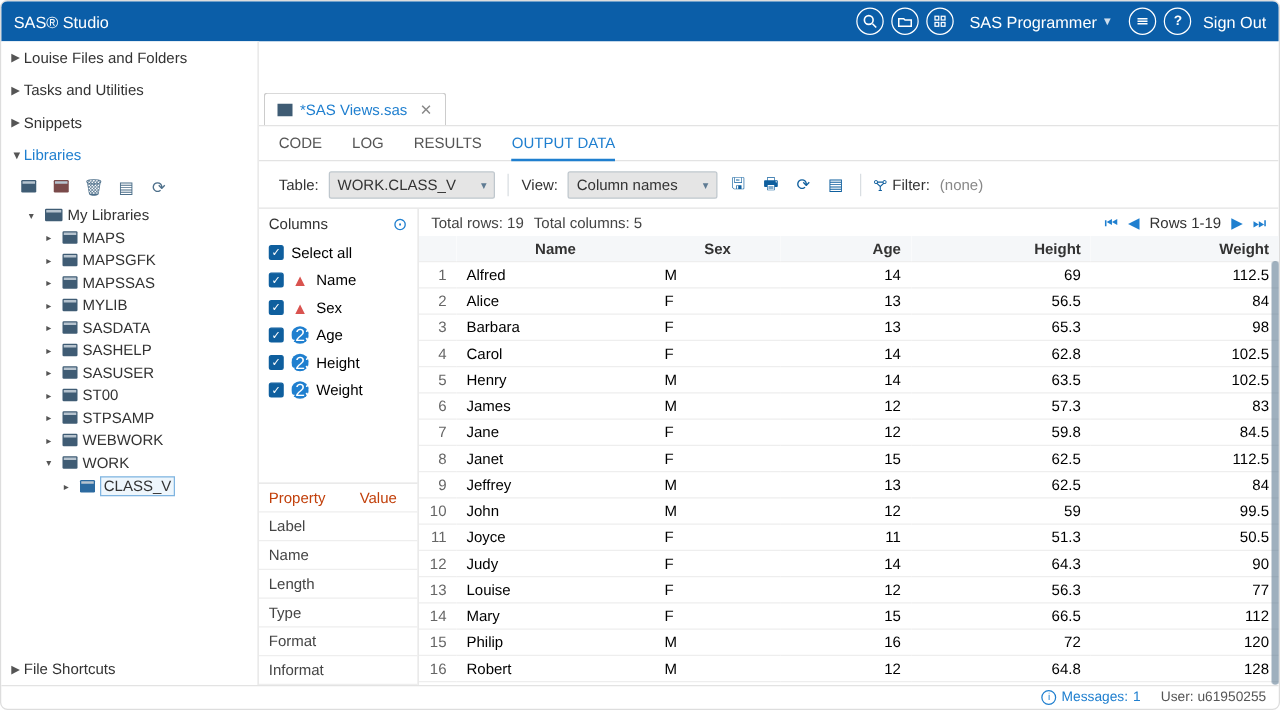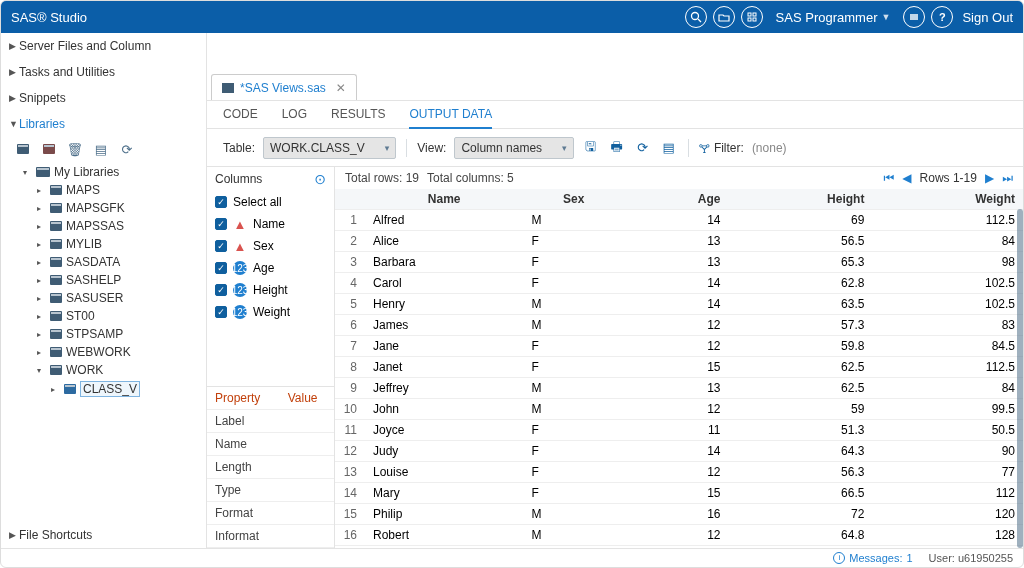--- a/index.html
+++ b/index.html
@@ -49,21 +49,21 @@
   .cbtn { width: 18px; height: 18px; display: inline-flex; align-items: center; justify-content: center; color: #0f5f9e; cursor: pointer; font-size: 13px; }
   .filter-lbl { display: inline-flex; align-items: center; gap: 4px; color: #333; }
   .filter-val { color: #888; }
   
   .content { flex: 1; display: flex; overflow: hidden; border-top: 1px solid #e3e3e3; }
   .colpanel { width: 128px; border-right: 1px solid #e3e3e3; display: flex; flex-direction: column; font-size: 12px; }
   .colpanel .hdr { display: flex; align-items: center; justify-content: space-between; padding: 4px 8px; color: #333; }
   .colpanel .hdr .ref { color: #1f7fcf; cursor: pointer; font-size: 14px; }
   .colitem { display: flex; align-items: center; gap: 6px; padding: 4px 8px; cursor: pointer; }
   .chk { width: 12px; height: 12px; border: 1px solid #0f5f9e; border-radius: 2px; background: #0f5f9e; display: inline-flex; align-items: center; justify-content: center; color: #fff; font-size: 9px; }
-  .typ { width: 14px; height: 14px; border-radius: 50%; display: inline-flex; align-items: center; justify-content: center; font-size: 10px; color: #fff; }
+  .typ { width: 14px; height: 14px; border-radius: 50%; display: inline-flex; align-items: center; justify-content: center; font-size: 14px; color: #fff; }
   .typ.char { background: transparent; color: #d9534f; font-size: 13px; }
   .typ.num { background: #1f7fcf; }
   .proppanel { border-top: 1px solid #e3e3e3; font-size: 12px; }
   .proppanel table { width: 100%; border-collapse: collapse; }
   .proppanel th, .proppanel td { text-align: left; padding: 4px 8px; border-bottom: 1px solid #eee; font-weight: normal; color: #444; }
   .proppanel thead th { color: #c2410c; }
   
   .gridwrap { flex: 1; display: flex; flex-direction: column; overflow: hidden; }
   .gridbar { display: flex; align-items: center; padding: 4px 10px; font-size: 12px; color: #444; }
   .gridbar .left { display: flex; gap: 8px; }
@@ -122,21 +122,21 @@
       </span>
     <span class="ticon" style="font-weight:bold">?</span>
     <span class="signout">Sign Out</span>
   </div>
 
   <div class="body">
 
     <div class="sidebar">
       <div class="side-sec">
           <span class="tri">▶</span>
-          <span>Server Files and Column</span>
+          <span>Louise Files and Folders</span>
         </div>
       <div class="side-sec">
           <span class="tri">▶</span>
           <span>Tasks and Utilities</span>
         </div>
       <div class="side-sec">
           <span class="tri">▶</span>
           <span>Snippets</span>
         </div>
       <div class="side-sec active">

